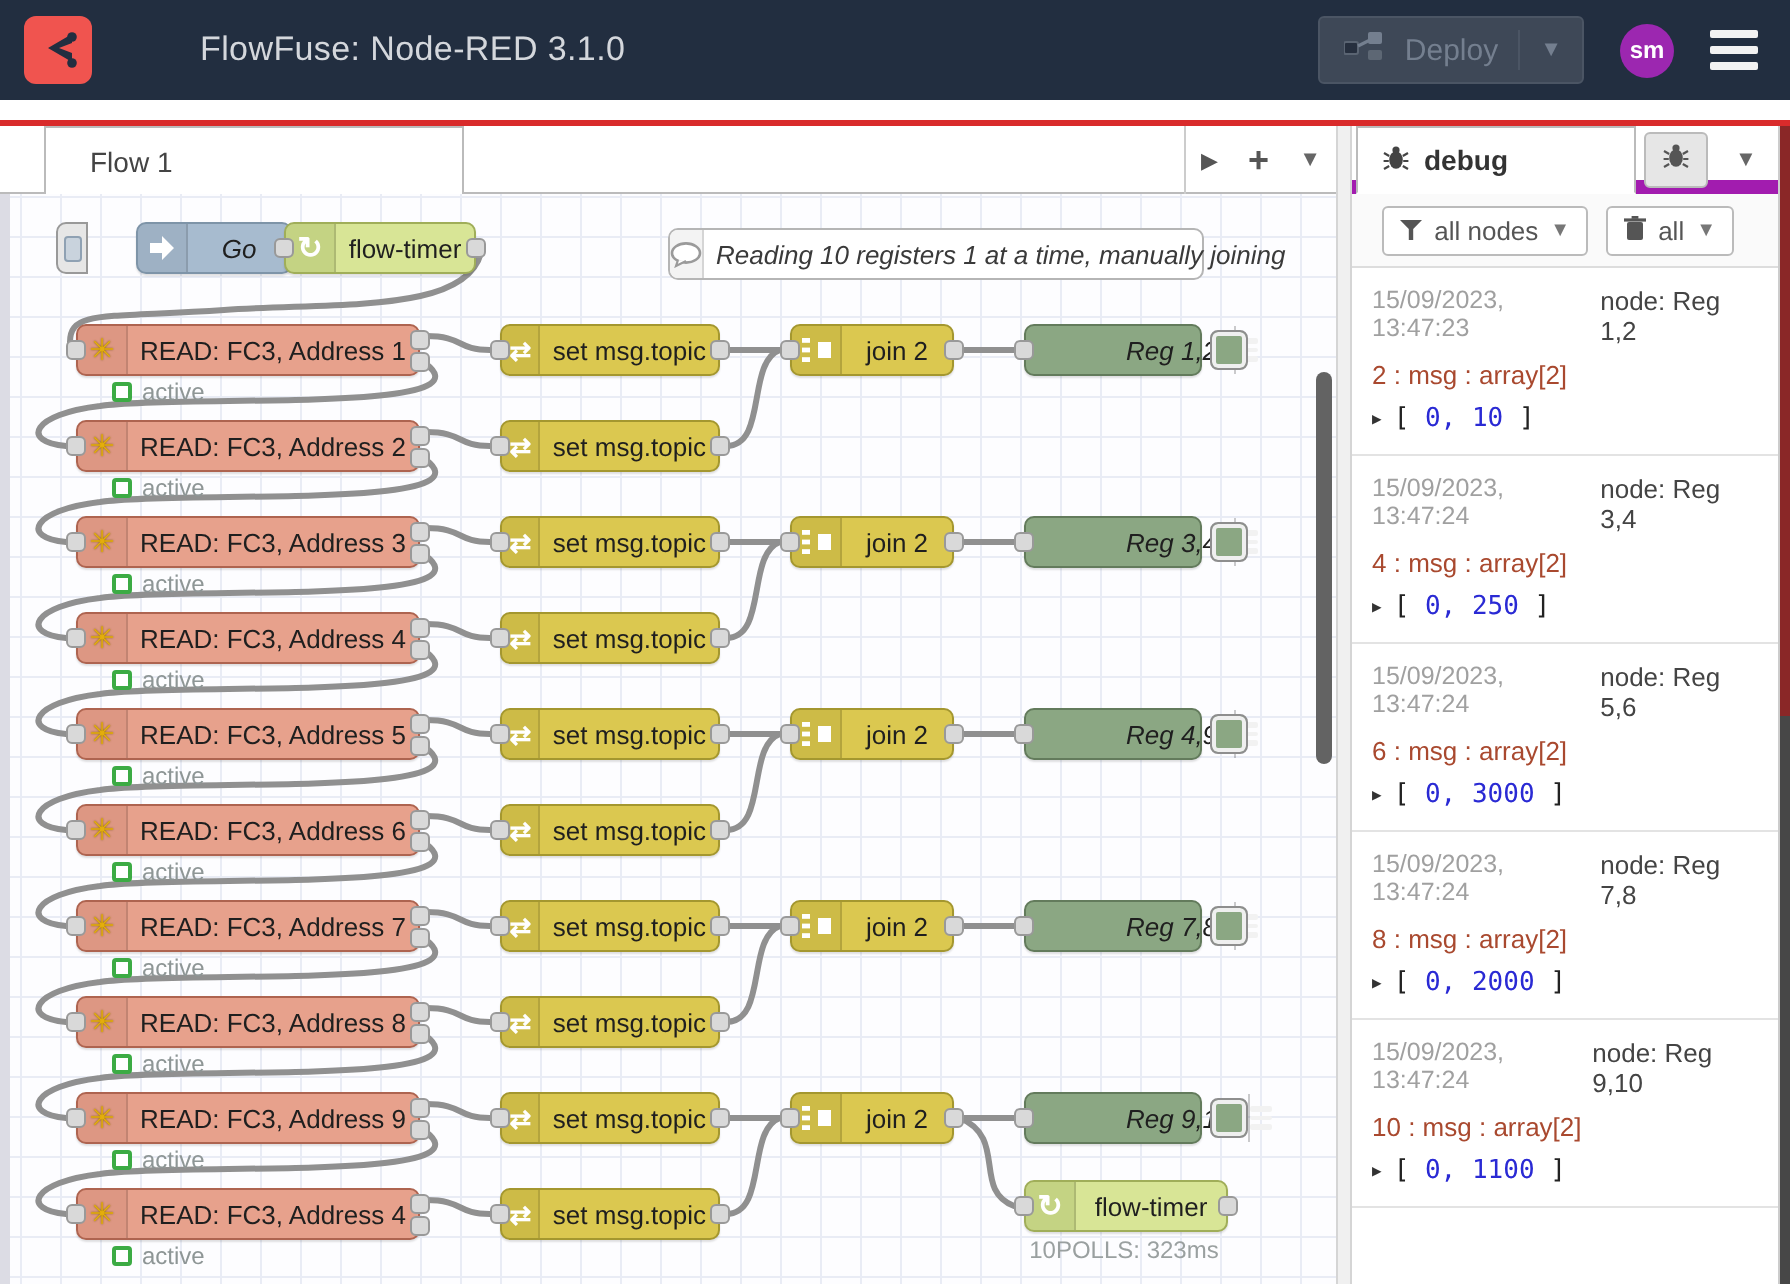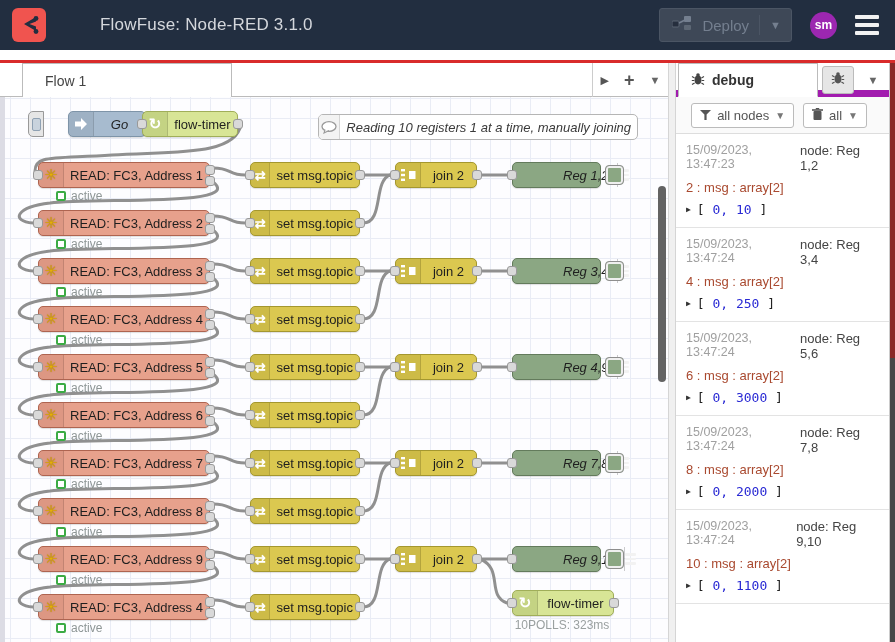--- a/index.html
+++ b/index.html
@@ -195,21 +195,21 @@
       <span class="nlabel" style="font-style:italic">Go</span>
       <span class="port out"></span>
     </div>
     <div class="node timer" style="left:142px;top:14px;width:96px;">
       <span class="icon-box">↻</span>
       <span class="nlabel">flow-timer</span>
       <span class="port in"></span>
       <span class="port out"></span>
     </div>
 
-    <div class="node comment" style="left:318px;top:17px;width:320px;">
+    <div class="node comment" style="left:334px;top:17px;width:268px;">
       <span class="icon-box">
           <svg width="16" height="13" viewBox="0 0 16 13">
             <ellipse cx="8" cy="5.5" rx="7" ry="4.8" fill="#fff" stroke="#9a9a9a" stroke-width="1.3"></ellipse>
             <path d="M4,9 L3,12 L8,9.5" fill="#fff" stroke="#9a9a9a" stroke-width="1.1"></path>
           </svg>
         </span>
       <span class="nlabel">Reading 10 registers 1 at a time, manually joining</span>
     </div>
 
     <div class="node read" style="left:38px;top:65px;width:172px;">

